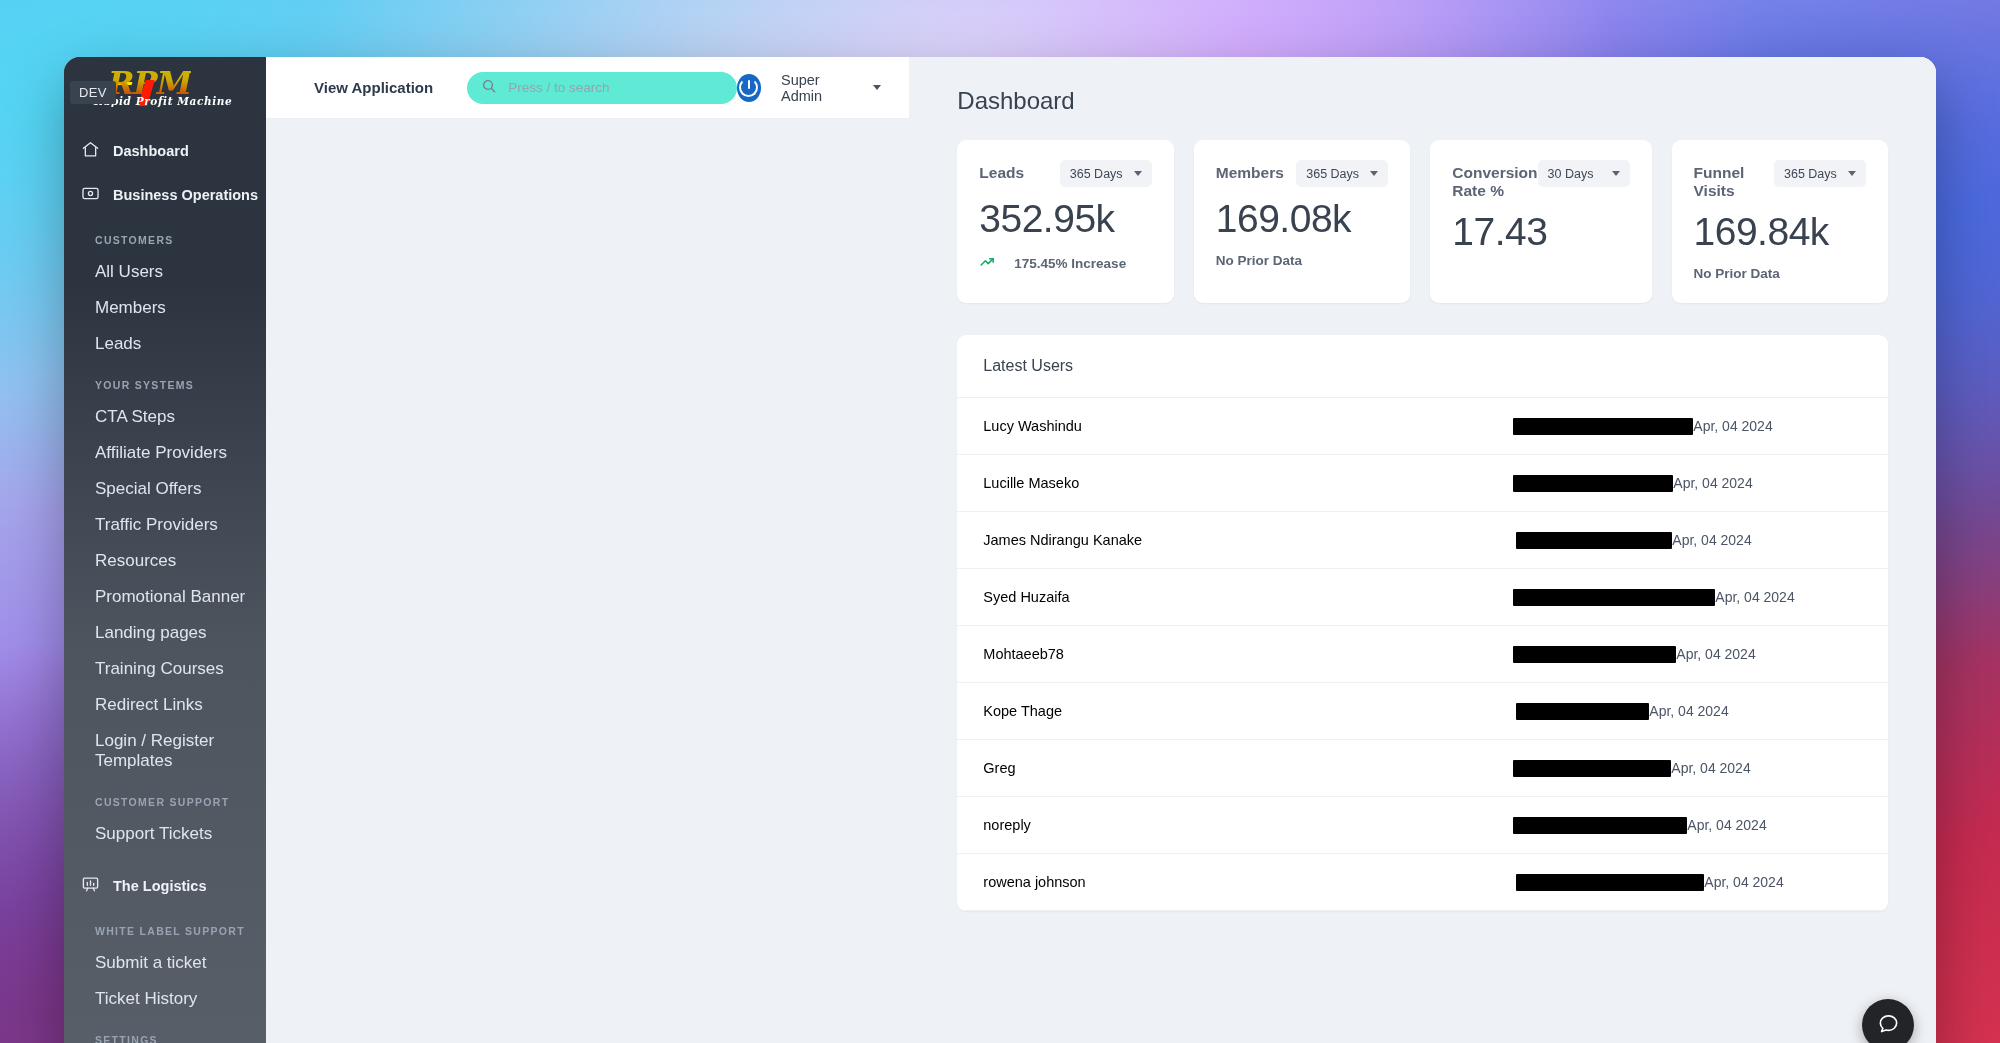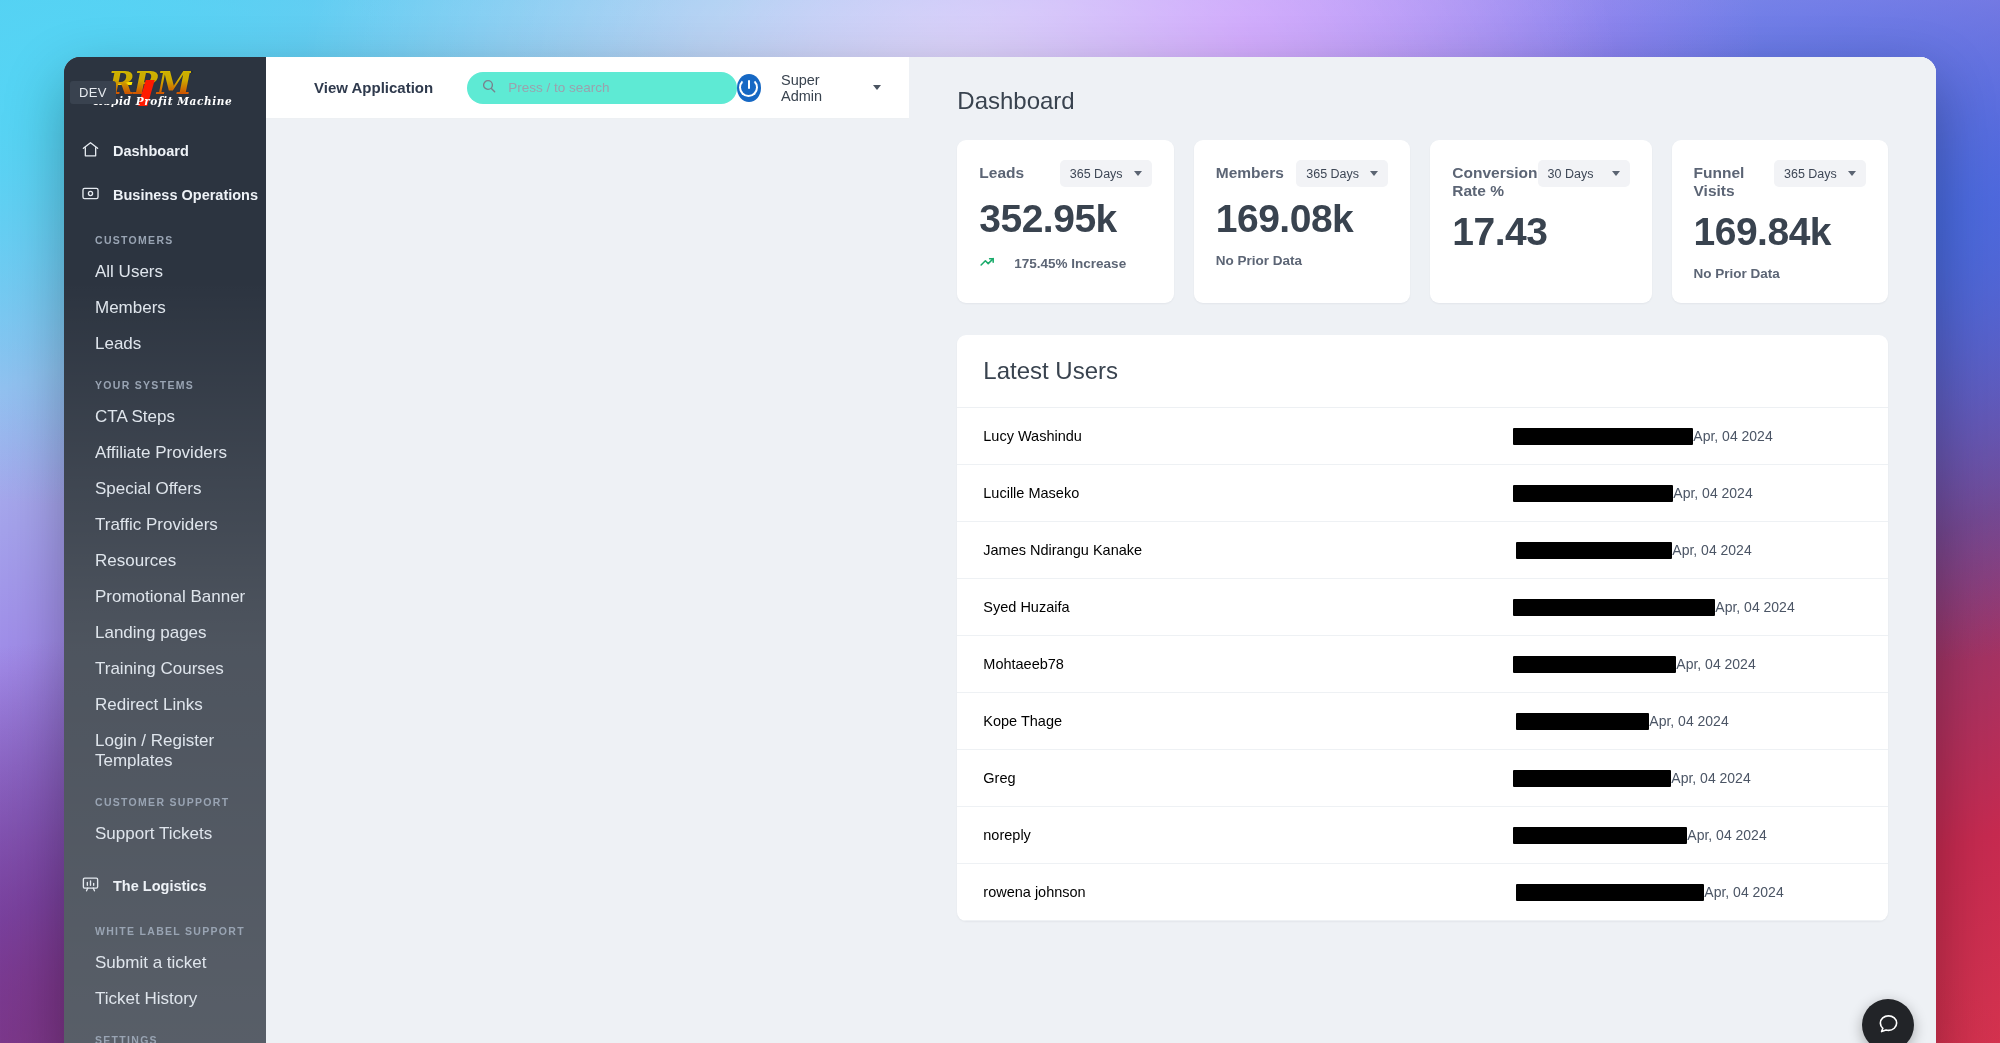--- a/index.html
+++ b/index.html
@@ -193,32 +193,32 @@
     height: 27px;
     min-width: 92px;
     display: flex; align-items: center; justify-content: space-between;
     padding: 0 10px;
     gap: 0;
     font-size: 12.5px;
     color: #3e4756;
     cursor: pointer;
   }
   .sel-caret { width: 0; height: 0; border-left: 4px solid transparent; border-right: 4px solid transparent; border-top: 5px solid #5b6472; }
-  .stat-value { font-size: 39px; color: #39434f; font-weight: 700; margin: 10px 0 12px 0; letter-spacing: -0.5px; }
+  .stat-value { font-size: 39px; color: #39434f; font-weight: 400; margin: 10px 0 12px 0; letter-spacing: -0.5px; }
   .stat-foot { font-size: 13.5px; font-weight: 700; color: #5c6575; display: flex; align-items: center; gap: 18px; }
   .stat-foot.plain { font-weight: 700; }
 
   
   .panel {
     background: #fff;
     border-radius: 9px;
     box-shadow: 0 1px 2px rgba(16,24,40,0.05);
     overflow: hidden;
   }
-  .panel-title { font-size: 24px; color: #39434f; padding: 22px 26px 22px 26px; border-bottom: 1px solid #edf0f3; }
+  .panel-title { font-size: 16px; color: #39434f; padding: 22px 26px 22px 26px; border-bottom: 1px solid #edf0f3; }
   .row {
     display: flex; align-items: center;
     padding: 0 26px;
     height: 57px;
     border-bottom: 1px solid #eef1f4;
   }
   .cell-name { width: 530px; flex: 0 0 530px; font-size: 14.5px; color: #000000; }
   .cell-redacted { flex: 1; display: flex; }
   .redact { height: 17px; background: #000; border-radius: 1px; }
   .cell-date { width: 260px; flex: 0 0 260px; font-size: 14px; color: #4b5565; }

